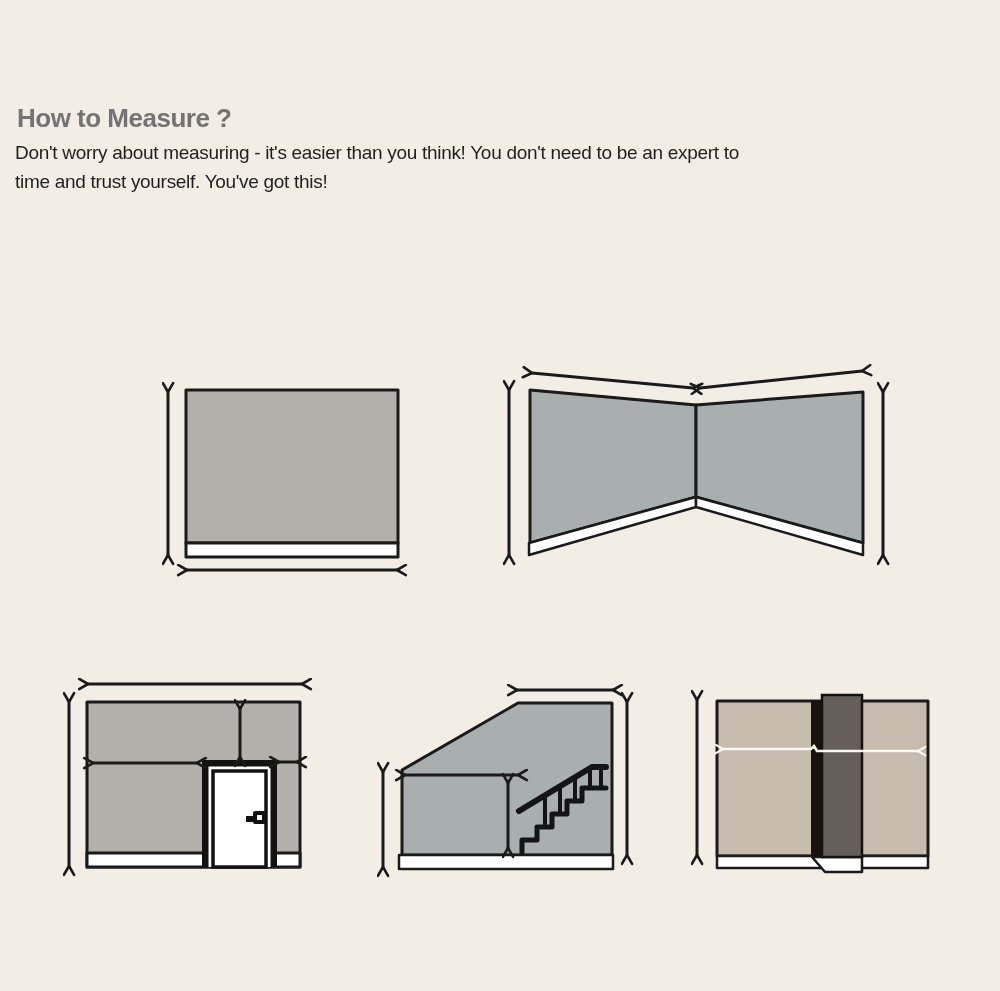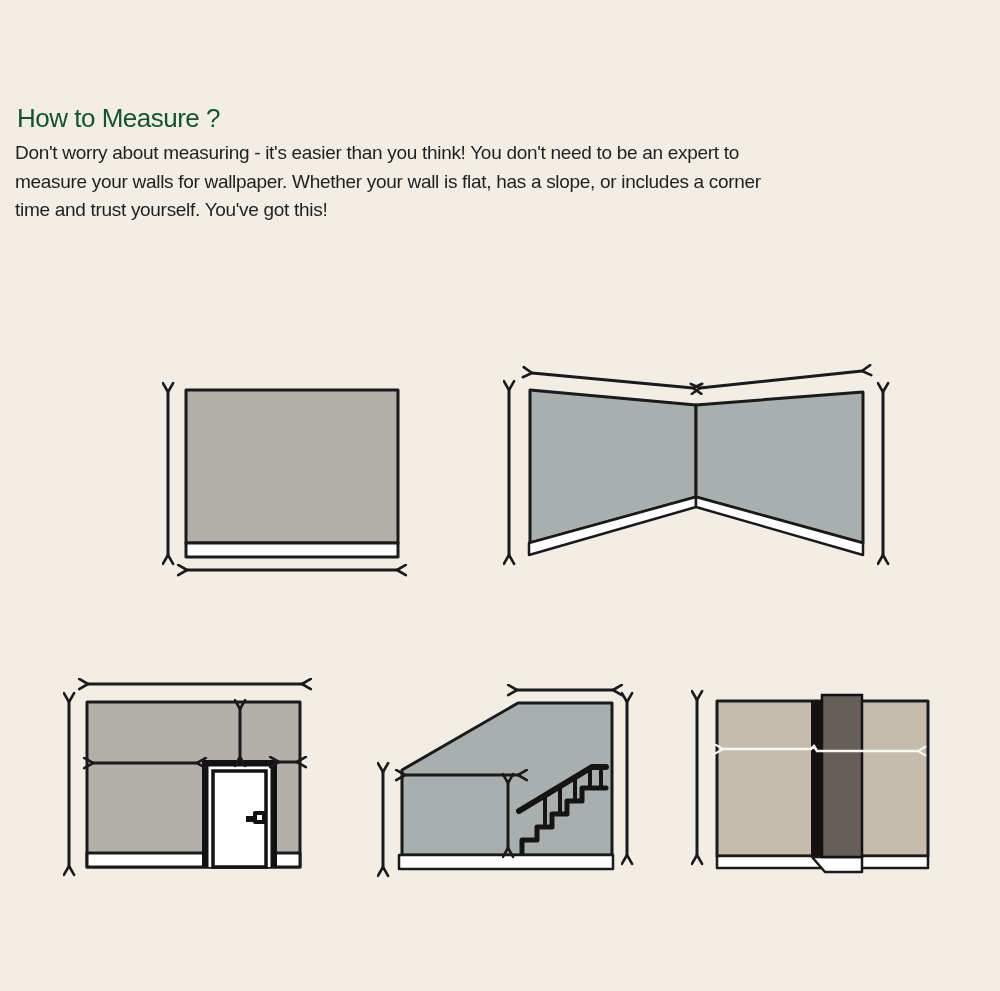--- a/index.html
+++ b/index.html
@@ -8,22 +8,22 @@
     position: relative;
     width: 1000px;
     height: 991px;
     background: #f2eee6;
     overflow: hidden;
   }
   .title {
     position: absolute;
     left: 17px; top: 103px;
     font-size: 26px;
-    font-weight: normal;
-    color: #14532d;
+    font-weight: bold;
+    color: #737373;
     letter-spacing: -0.5px;
     white-space: nowrap;
   }
   .bodytext {
     position: absolute;
     left: 15px; top: 139px;
     font-size: 19px;
     line-height: 28.5px;
     color: #1f1f1f;
     letter-spacing: -0.3px;
@@ -53,21 +53,20 @@
       </marker>
       <marker id="ahw" viewBox="0 0 14 14" refX="2" refY="7" markerWidth="11" markerHeight="11" markerUnits="userSpaceOnUse" orient="auto-start-reverse">
         <path d="M11.5,1.5 L2,7 L11.5,12.5" fill="none" stroke="#faf8f2" stroke-width="2.6" stroke-linecap="round" stroke-linejoin="round"></path>
       </marker>
     </defs>
   </svg>
 
   <div class="title">How to Measure ?</div>
   <div class="bodytext">
     <div>Don't worry about measuring - it's easier than you think! You don't need to be an expert to</div>
-    <div>measure your walls for wallpaper. Whether your wall is flat, has a slope, or includes a corner</div>
     <div>time and trust yourself. You've got this!</div>
   </div>
 
   <svg class="diag" style="left:150px; top:378px;" width="260" height="212" viewBox="0 0 260 212">
     <rect x="36" y="12" width="212" height="153" class="outl" fill="#b3b0ab"></rect>
     <rect x="36" y="165" width="212" height="14" class="outl" fill="#ffffff"></rect>
     <line x1="18" y1="14" x2="18" y2="177" class="ln arr"></line>
     <line x1="37" y1="192" x2="247" y2="192" class="ln arr"></line>
   </svg>
 

